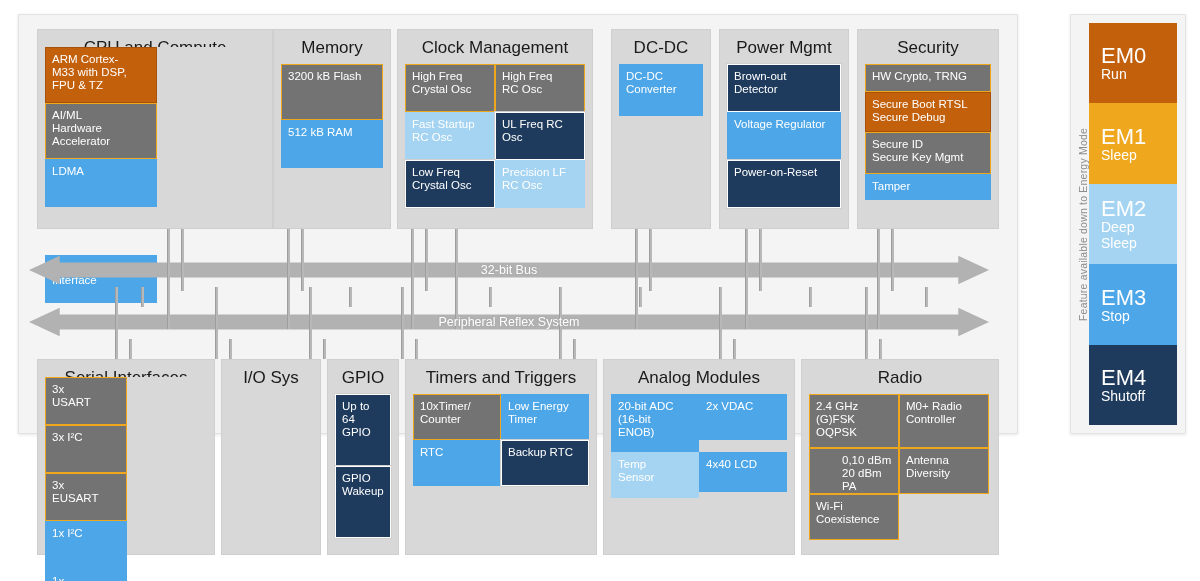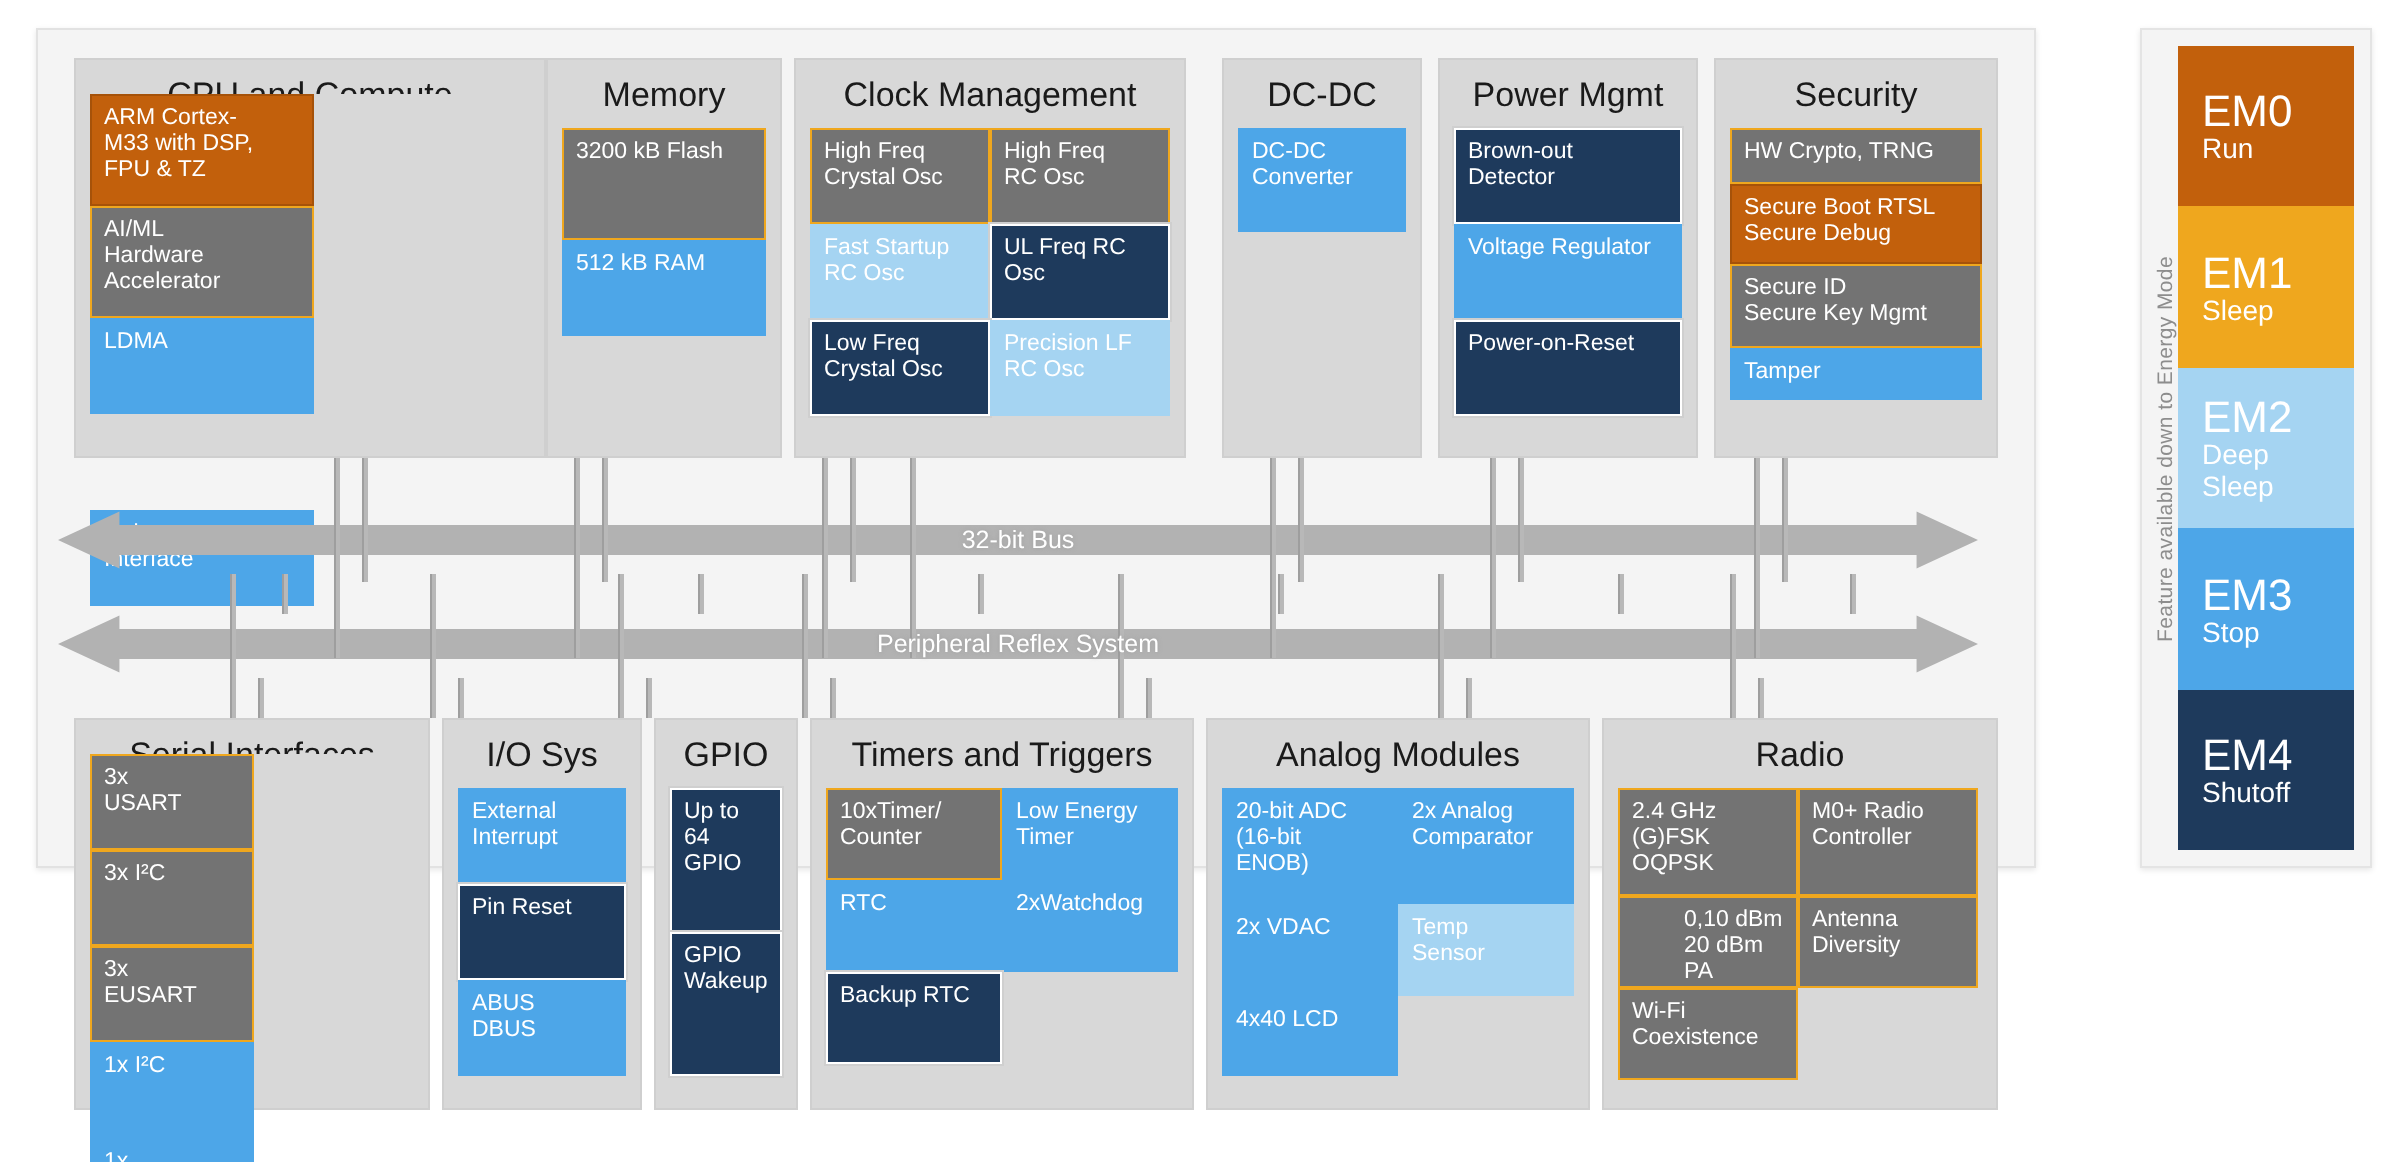--- a/index.html
+++ b/index.html
@@ -271,59 +271,49 @@
             <div class="blk c-em1" style="width: 82px; height: 48px;">3x I²C</div>
             <div class="blk c-em1" style="width: 82px; height: 48px;">3x
 EUSART</div>
             <div class="blk c-em3" style="width: 82px; height: 48px;">1x I²C</div>
             <div class="blk c-em3" style="width: 82px; height: 48px;">1x
 EUSART</div>
           </div>
         </div>
         <div class="panel" style="left: 202px; top: 344px; width: 100px; height: 196px;">
           <div class="panel-title">I/O Sys</div>
-          <div class="panel-body">
-            <div class="blk c-em3" style="width: 86px; height: 48px;">External
-Interrupt</div>
-            <div class="blk c-em4 bordered" style="width: 86px; height: 48px;">Pin Reset</div>
-            <div class="blk c-em3" style="width: 86px; height: 48px;">ABUS
-DBUS</div>
-          </div>
         </div>
         <div class="panel" style="left: 308px; top: 344px; width: 72px; height: 196px;">
           <div class="panel-title">GPIO</div>
           <div class="panel-body">
             <div class="blk c-em4 bordered" style="width: 58px; height: 72px;">Up to
 64
 GPIO</div>
             <div class="blk c-em4 bordered" style="width: 58px; height: 72px;">GPIO
 Wakeup</div>
           </div>
         </div>
         <div class="panel" style="left: 386px; top: 344px; width: 192px; height: 196px;">
           <div class="panel-title">Timers and Triggers</div>
           <div class="panel-body">
             <div class="blk c-em1" style="width: 88px; height: 46px;">10xTimer/
 Counter</div>
             <div class="blk c-em3" style="width: 88px; height: 46px;">Low Energy
 Timer</div>
             <div class="blk c-em3" style="width: 88px; height: 46px;">RTC</div>
-            <div class="blk c-em3" style="width: 88px; height: 46px;">2xWatchdog</div>
             <div class="blk c-em4 bordered" style="width: 88px; height: 46px;">Backup RTC</div>
             <div class="blk spacer" style="width: 88px; height: 46px;"></div>
           </div>
         </div>
         <div class="panel" style="left: 584px; top: 344px; width: 192px; height: 196px;">
           <div class="panel-title">Analog Modules</div>
           <div class="panel-body">
             <div class="blk c-em3" style="width: 88px; height: 58px;">20-bit ADC
 (16-bit
 ENOB)</div>
-            <div class="blk c-em3" style="width: 88px; height: 58px;">2x Analog
-Comparator</div>
             <div class="blk c-em3" style="width: 88px; height: 46px;">2x VDAC</div>
             <div class="blk c-em2" style="width: 88px; height: 46px;">Temp
 Sensor</div>
             <div class="blk c-em3" style="width: 88px; height: 40px;">4x40 LCD</div>
             <div class="blk spacer" style="width: 88px; height: 40px;"></div>
           </div>
         </div>
         <div class="panel" style="left: 782px; top: 344px; width: 198px; height: 196px;">
           <div class="panel-title">Radio</div>
           <div class="panel-body">

